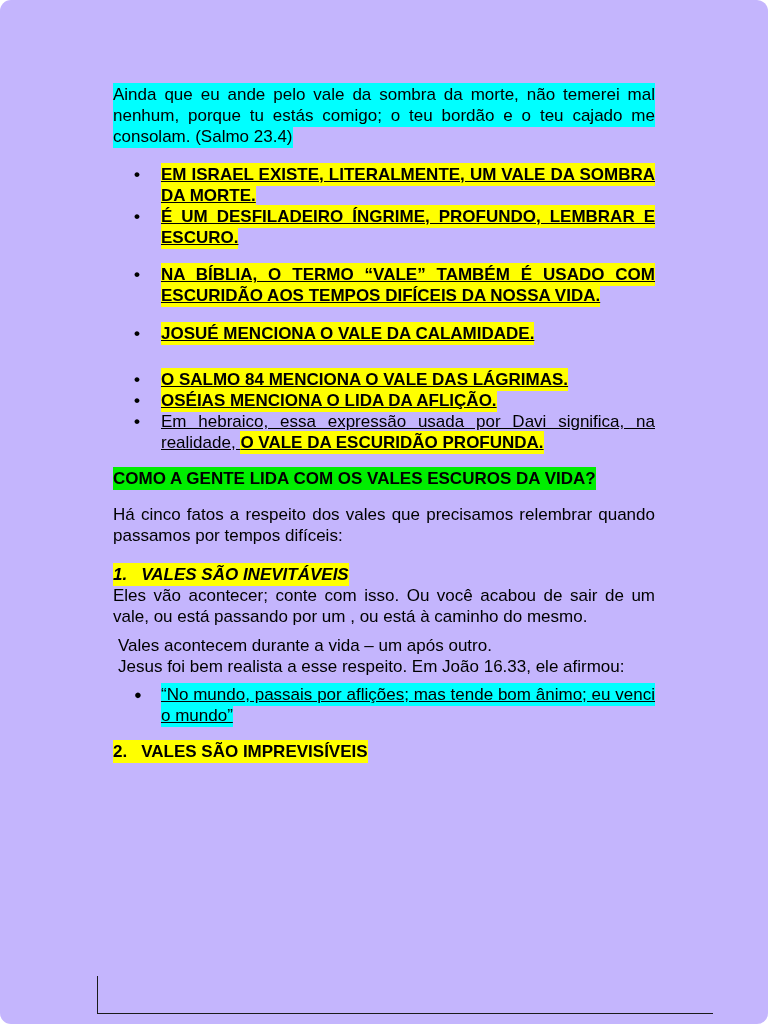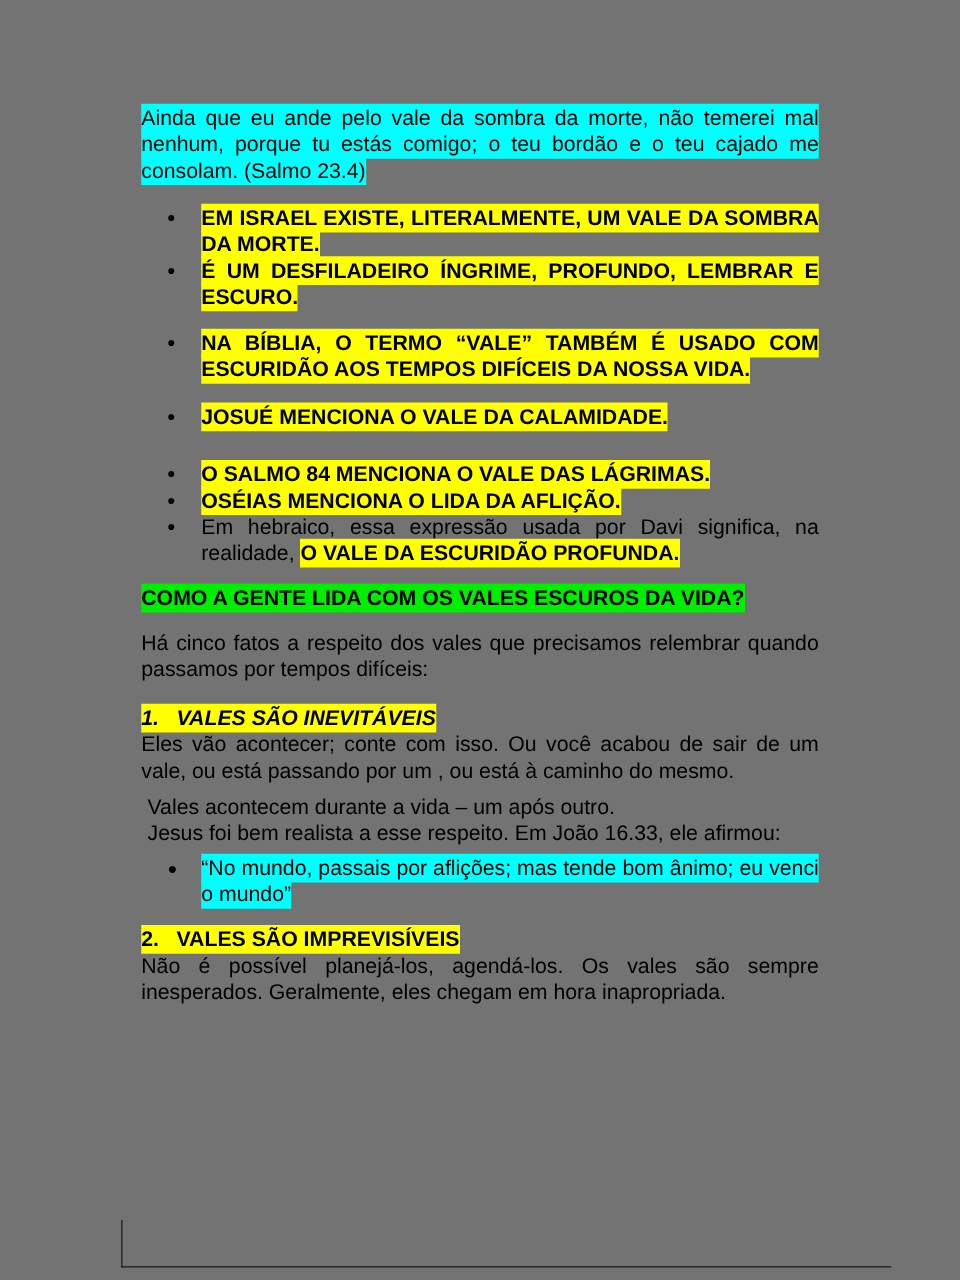--- a/index.html
+++ b/index.html
@@ -1,26 +1,27 @@
 <!DOCTYPE html>
 <html><head>
 <meta charset="utf-8">
 <style>
   * { margin: 0; padding: 0; box-sizing: border-box; }
   html, body { background: #ffffff; }
   .page {
     position: relative;
     width: 768px;
     height: 1024px;
-    background: #737373;
+    background: #c4b5fd;
     overflow: hidden;
     font-family: "Liberation Sans", "DejaVu Sans", sans-serif;
     font-size: 17px;
     line-height: 21px;
     color: #000000;
+    border-radius: 11px;
   }
   .content { padding: 84px 113px 0 113px; }
 
   p { margin: 0; }
   .just { text-align: justify; }
   .b { font-weight: bold; }
 
   mark {
     background: transparent;
     color: inherit;
@@ -35,21 +36,21 @@
 
   
   .li { display: flex; }
   .marker {
     flex: 0 0 48px;
     padding-left: 21px;
     font-weight: bold;
     line-height: 21px;
   }
   .marker.big-dot { font-weight: normal; font-size: 13px; line-height: 21px; }
-  .li-text { flex: 1 1 auto; }
+  .li-text { flex: 1 1 auto; text-decoration: underline; }
 
   
   .list      { margin-top: 17px; }
   .mt-8      { margin-top: 8px; }
   .mt-7      { margin-top: 7px; }
   .mt-12     { margin-top: 0; }
   .mt-15     { margin-top: 15px; }
   .mt-16     { margin-top: 16px; }
   .mt-17     { margin-top: 17px; }
   .mt-18     { margin-top: 18px; font-style: italic; }
@@ -129,19 +130,18 @@
     <p class="mt-8 indent">Vales acontecem durante a vida – um após outro.</p>
     <p class="indent">Jesus foi bem realista a esse respeito. Em João 16.33, ele afirmou:</p>
 
     <div class="li mt-7">
       <span class="marker big-dot">●</span>
       <p class="li-text just"><mark class="hl-cyan">“No mundo, passais por aflições; mas tende bom ânimo; eu venci o mundo”</mark></p>
     </div>
 
     <p class="mt-15 b"><mark class="hl-yellow b"><span>2.</span><span class="tab"></span><span>VALES SÃO IMPREVISÍVEIS</span></mark></p>
 
-    <p class="mt-12 just">Não é possível planejá-los, agendá-los. Os vales são sempre inesperados. Geralmente, eles chegam em hora inapropriada.</p>
 
   </div>
 
   <div class="frame-v"></div>
   <div class="frame-h"></div>
 </div>
 
 </body></html>

